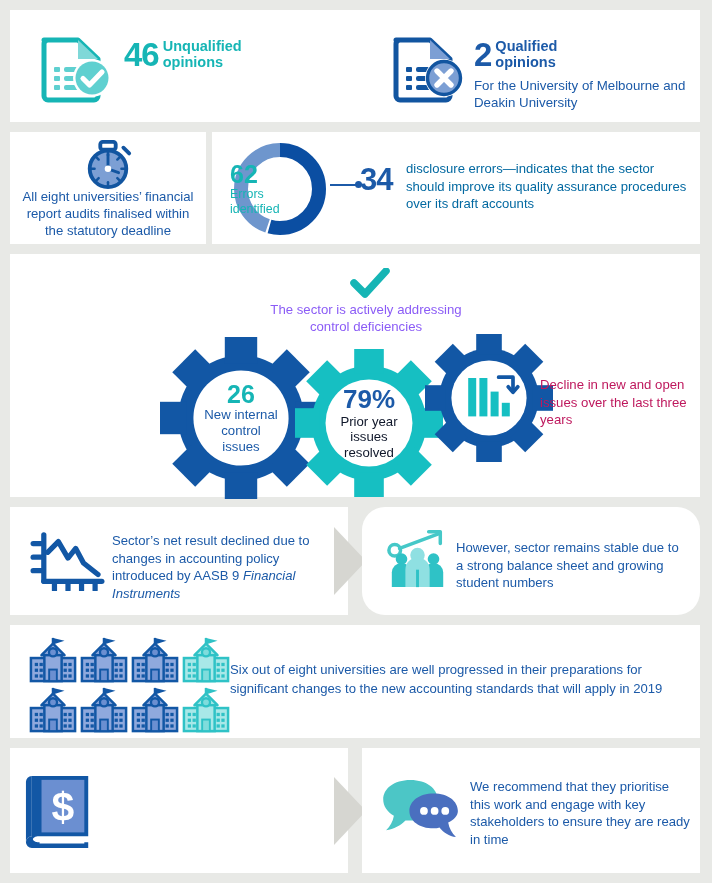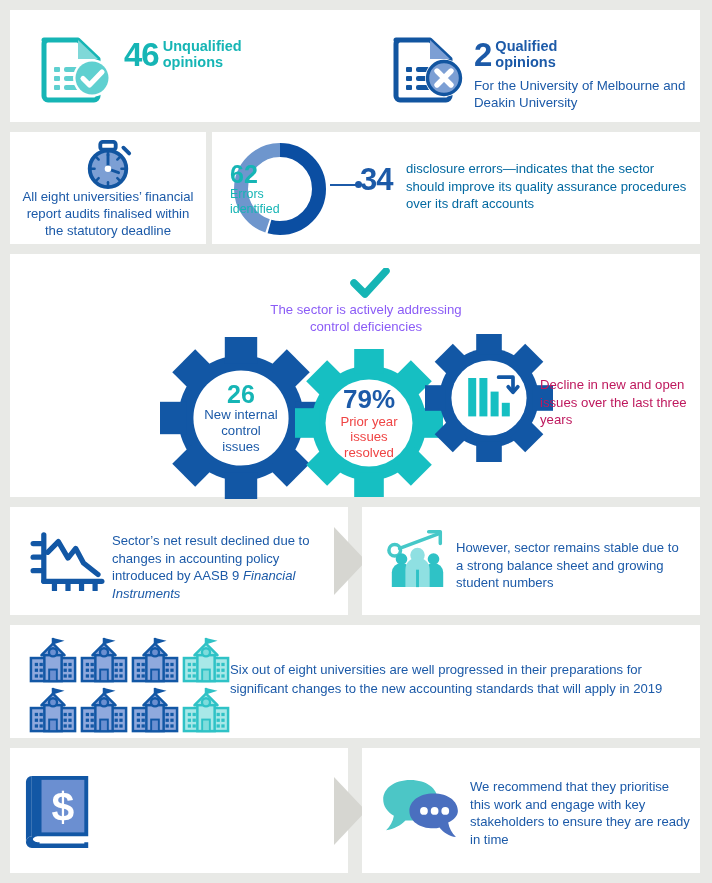--- a/index.html
+++ b/index.html
@@ -46,26 +46,26 @@
   
   #p5{left:10px;top:254px;width:690px;height:243px;}
   .tick-top{position:absolute;left:340px;top:14px;}
   .gear-head{position:absolute;left:245px;top:48px;width:222px;text-align:center;
              font-size:13.2px;line-height:1.28;color:#8b5cf6;}
   .gear{position:absolute;}
   .gear-txt{position:absolute;display:flex;flex-direction:column;align-items:center;justify-content:center;}
   .g1-num{font-size:25px;font-weight:bold;color:#16b5b5;line-height:1.05;}
   .g1-l{font-size:13.2px;color:#1c5aa8;line-height:1.22;}
   .g2-num{font-size:26px;font-weight:bold;color:#1c5aa8;line-height:1.1;}
-  .g2-l{font-size:13.2px;color:#ef4444;line-height:1.2;}
+  .g2-l{font-size:13.2px;color:#0f172a;line-height:1.2;}
   .g3-txt{position:absolute;left:530px;top:110px;width:150px;font-size:13.2px;line-height:1.34;color:#be185d;margin-top:12px;}
 
   
   #p6{left:10px;top:507px;width:338px;height:108px;}
-  #p7{left:362px;top:507px;width:338px;height:108px;}
+  #p7{left:362px;top:507px;width:338px;height:108px;border-radius:23px;}
   .arrow-sep{position:absolute;width:0;height:0;border-top:34px solid transparent;
              border-bottom:34px solid transparent;border-left:32px solid #d6d6d1;}
   .p6-txt{position:absolute;left:102px;top:25px;width:225px;font-size:13.1px;line-height:1.34;color:#1c5aa8;}
   .p7-txt{position:absolute;left:94px;top:32px;width:228px;font-size:13.1px;line-height:1.34;color:#1c5aa8;}
 
   
   #p8{left:10px;top:625px;width:690px;height:113px;}
   .bld-grid{position:absolute;left:18px;top:10px;display:grid;grid-template-columns:repeat(4,50px);
             grid-auto-rows:48px;gap:2px 1px;}
   .p8-txt{position:absolute;left:220px;top:36px;width:462px;font-size:13.1px;line-height:1.45;color:#1c5aa8;}

